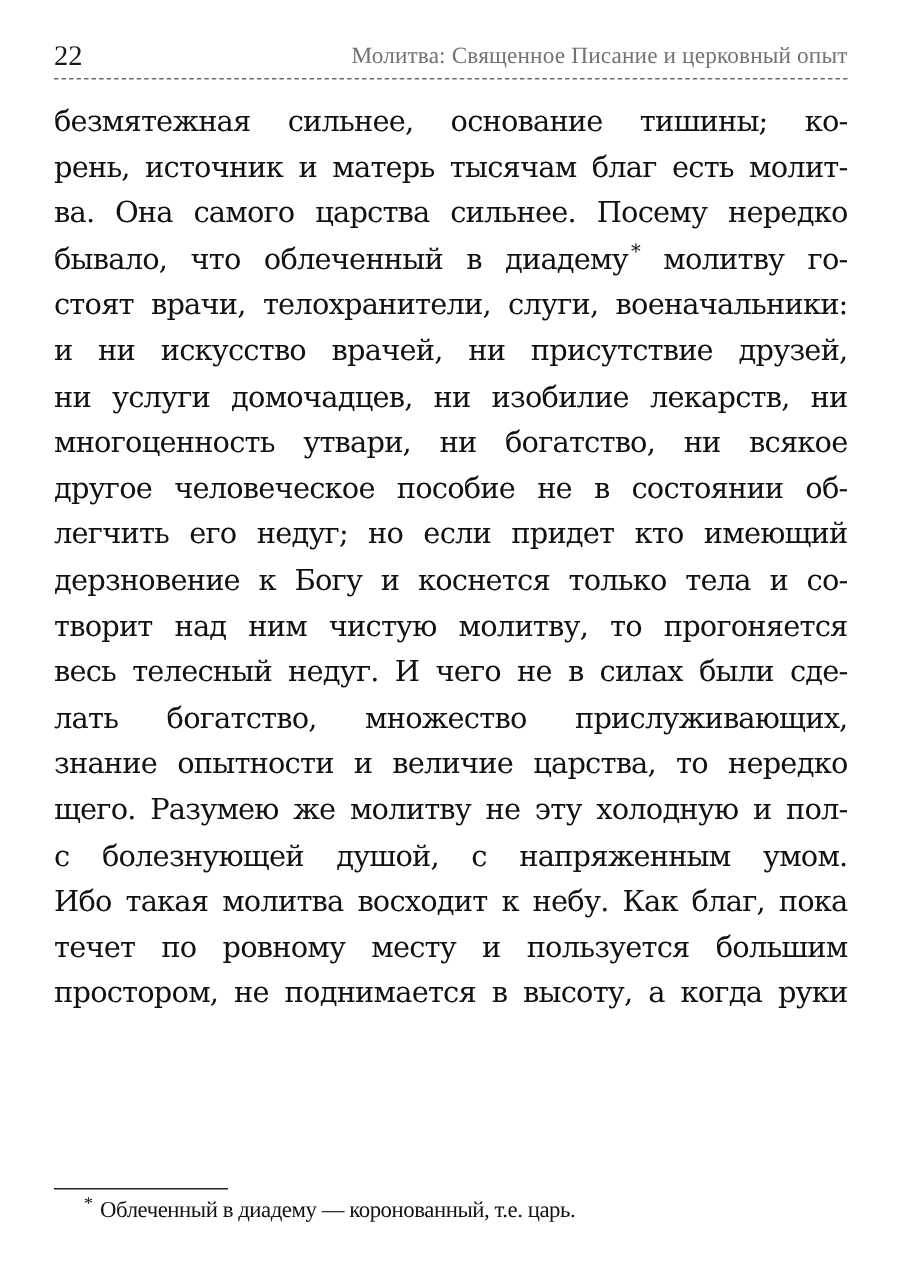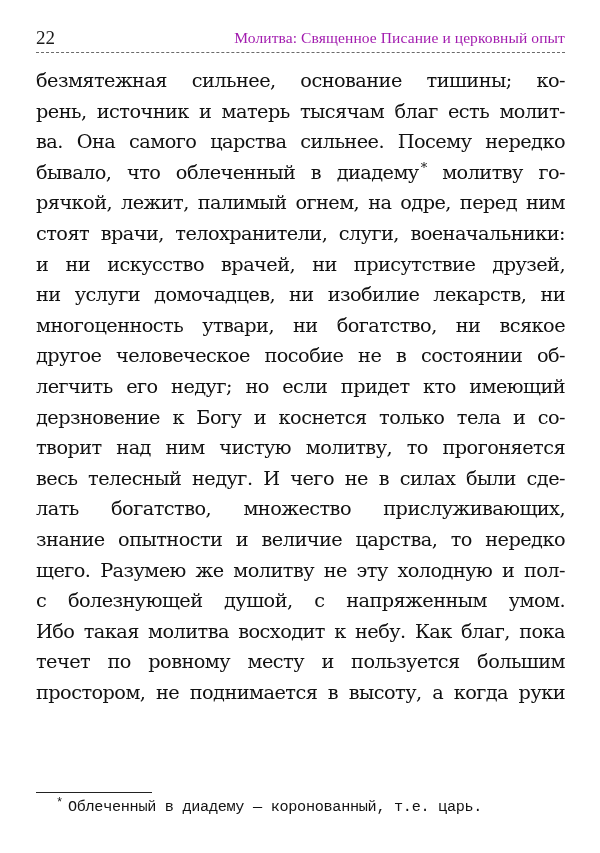--- a/index.html
+++ b/index.html
@@ -26,21 +26,21 @@
       font-family: "Liberation Serif", "DejaVu Serif", serif;
     }
     .page-number {
       font-size: 19px;
       line-height: 20px;
       color: #1a1a1a;
     }
     .running-title {
       font-size: 15.5px;
       line-height: 20px;
-      color: #a21caf;
+      color: #737373;
       letter-spacing: 0.1px;
     }
     .header-rule {
       position: absolute;
       left: 36px;
       right: 35px;
       top: 52px;
       height: 0;
       border-top: 1px dashed #6a6a6a;
     }
@@ -74,21 +74,21 @@
       left: 36px;
       top: 792px;
       width: 116px;
       height: 0;
       border-top: 1.3px solid #222222;
     }
     .footnote {
       position: absolute;
       left: 56px;
       top: 797px;
-      font-family: Liberation Mono, monospace;
+      font-family: Liberation Serif, serif;
       font-size: 15.2px;
       line-height: 20px;
       color: #111111;
       white-space: nowrap;
       letter-spacing: -0.3px;
       text-align: right;
     }
     .footnote .fn-mark-foot {
       font-size: 12px;
       vertical-align: 5px;
@@ -103,21 +103,20 @@
   <span class="page-number">22</span>
   <span class="running-title">Молитва: Священное Писание и церковный опыт</span>
 </div>
 <div class="header-rule"></div>
 
 <div class="body-text">
   <span class="line">безмятежная сильнее, основание тишины; ко-</span>
   <span class="line">рень, источник и матерь тысячам благ есть молит-</span>
   <span class="line">ва. Она самого царства сильнее. Посему нередко</span>
   <span class="line"><span>бывало, что облеченный в диадему</span><span class="fn-mark">*</span> <span>молитву го-</span></span>
-  <span class="line">рячкой, лежит, палимый огнем, на одре, перед ним</span>
   <span class="line">стоят врачи, телохранители, слуги, военачальники:</span>
   <span class="line">и ни искусство врачей, ни присутствие друзей,</span>
   <span class="line">ни услуги домочадцев, ни изобилие лекарств, ни</span>
   <span class="line">многоценность утвари, ни богатство, ни всякое</span>
   <span class="line">другое человеческое пособие не в состоянии об-</span>
   <span class="line">легчить его недуг; но если придет кто имеющий</span>
   <span class="line">дерзновение к Богу и коснется только тела и со-</span>
   <span class="line">творит над ним чистую молитву, то прогоняется</span>
   <span class="line">весь телесный недуг. И чего не в силах были сде-</span>
   <span class="line">лать богатство, множество прислуживающих,</span>

